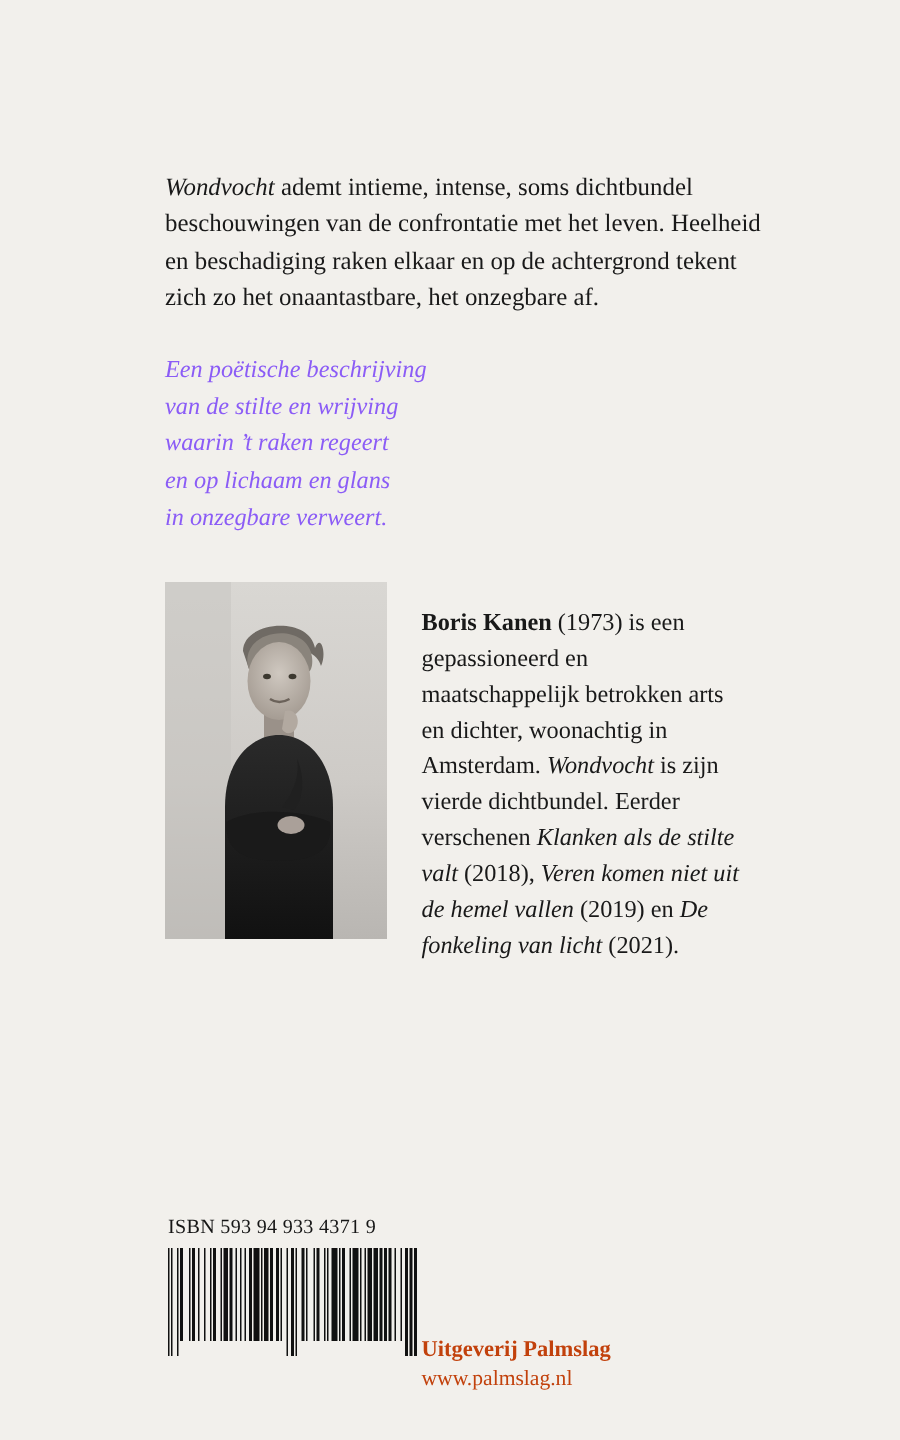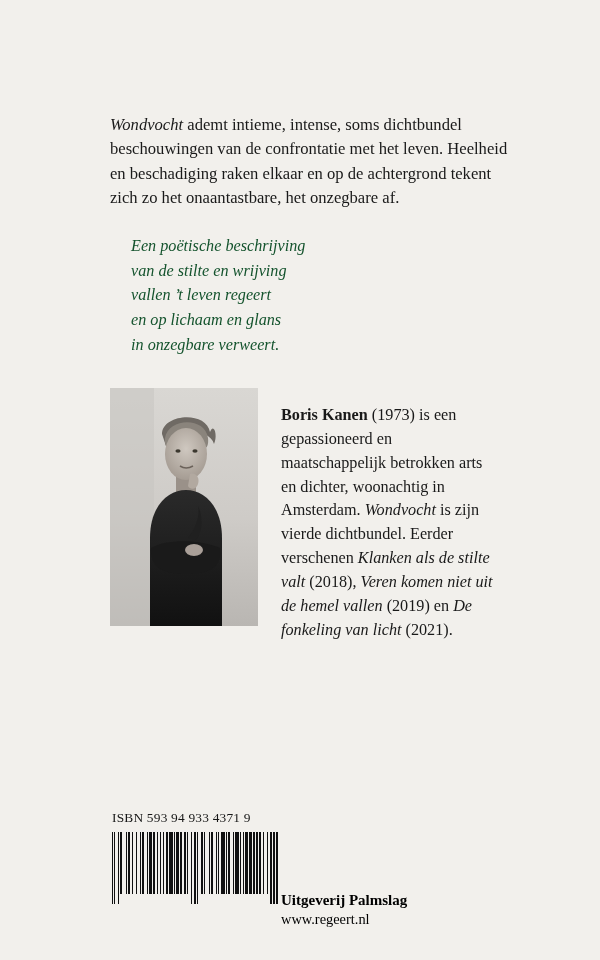--- a/index.html
+++ b/index.html
@@ -38,22 +38,21 @@
 
   
   .poem {
     position: absolute;
     left: 110px;
     top: 234px;
     width: 330px;
     font-style: italic;
     font-size: 16.2px;
     line-height: 1.52;
-    color: #14532d;
-    margin-left: 21px;
+    color: #8b5cf6;
   }
   .poem div {
     white-space: pre;
   }
 
   
   .author-photo {
     position: absolute;
     left: 110px;
     top: 388px;
@@ -132,40 +131,40 @@
   }
 
   
   .publisher {
     position: absolute;
     left: 281px;
     top: 890px;
     font-family: "Liberation Serif", serif;
     font-size: 15px;
     line-height: 1.35;
-    color: #000000;
+    color: #c2410c;
   }
   .publisher .name {
     font-weight: bold;
   }
   .publisher .site {
     font-size: 14.4px;
   }
 </style>
 </head>
 <body>
 
 <div class="page">
 
   <p class="blurb"><span class="lead-italic">Wondvocht</span><span> ademt intieme, intense, soms dichtbundel beschouwingen van de confrontatie met het leven. Heelheid en beschadiging raken elkaar en op de achtergrond tekent zich zo het onaantastbare, het onzegbare af.</span></p>
 
   <div class="poem">
     <div>Een poëtische beschrijving</div>
     <div>van de stilte en wrijving</div>
-    <div>vallen ’t leven regeert</div>
+    <div>waarin ’t raken regeert</div>
     <div>en op lichaam en glans</div>
     <div>in onzegbare verweert.</div>
   </div>
 
   <div class="author-photo">
     <svg width="148" height="238" viewBox="0 0 148 238" xmlns="http://www.w3.org/2000/svg" aria-hidden="true">
       <defs>
         <linearGradient id="wallg" x1="0" y1="0" x2="0" y2="1">
           <stop offset="0%" stop-color="#d9d7d3"></stop>
           <stop offset="55%" stop-color="#cecbc7"></stop>
@@ -305,16 +304,16 @@
         <i class="gap" style="width:1.45px"></i>
         <i class="" style="width:2.9px"></i>
         <i class="gap" style="width:1.45px"></i>
         <i class="" style="width:1.45px"></i>
         <i class="gap" style="width:2.9px"></i>
       </div>
   </div>
 
   <div class="publisher">
     <div class="name">Uitgeverij Palmslag</div>
-    <div class="site">www.regeert.nl</div>
+    <div class="site">www.palmslag.nl</div>
   </div>
 
 </div>
 
 </body></html>

